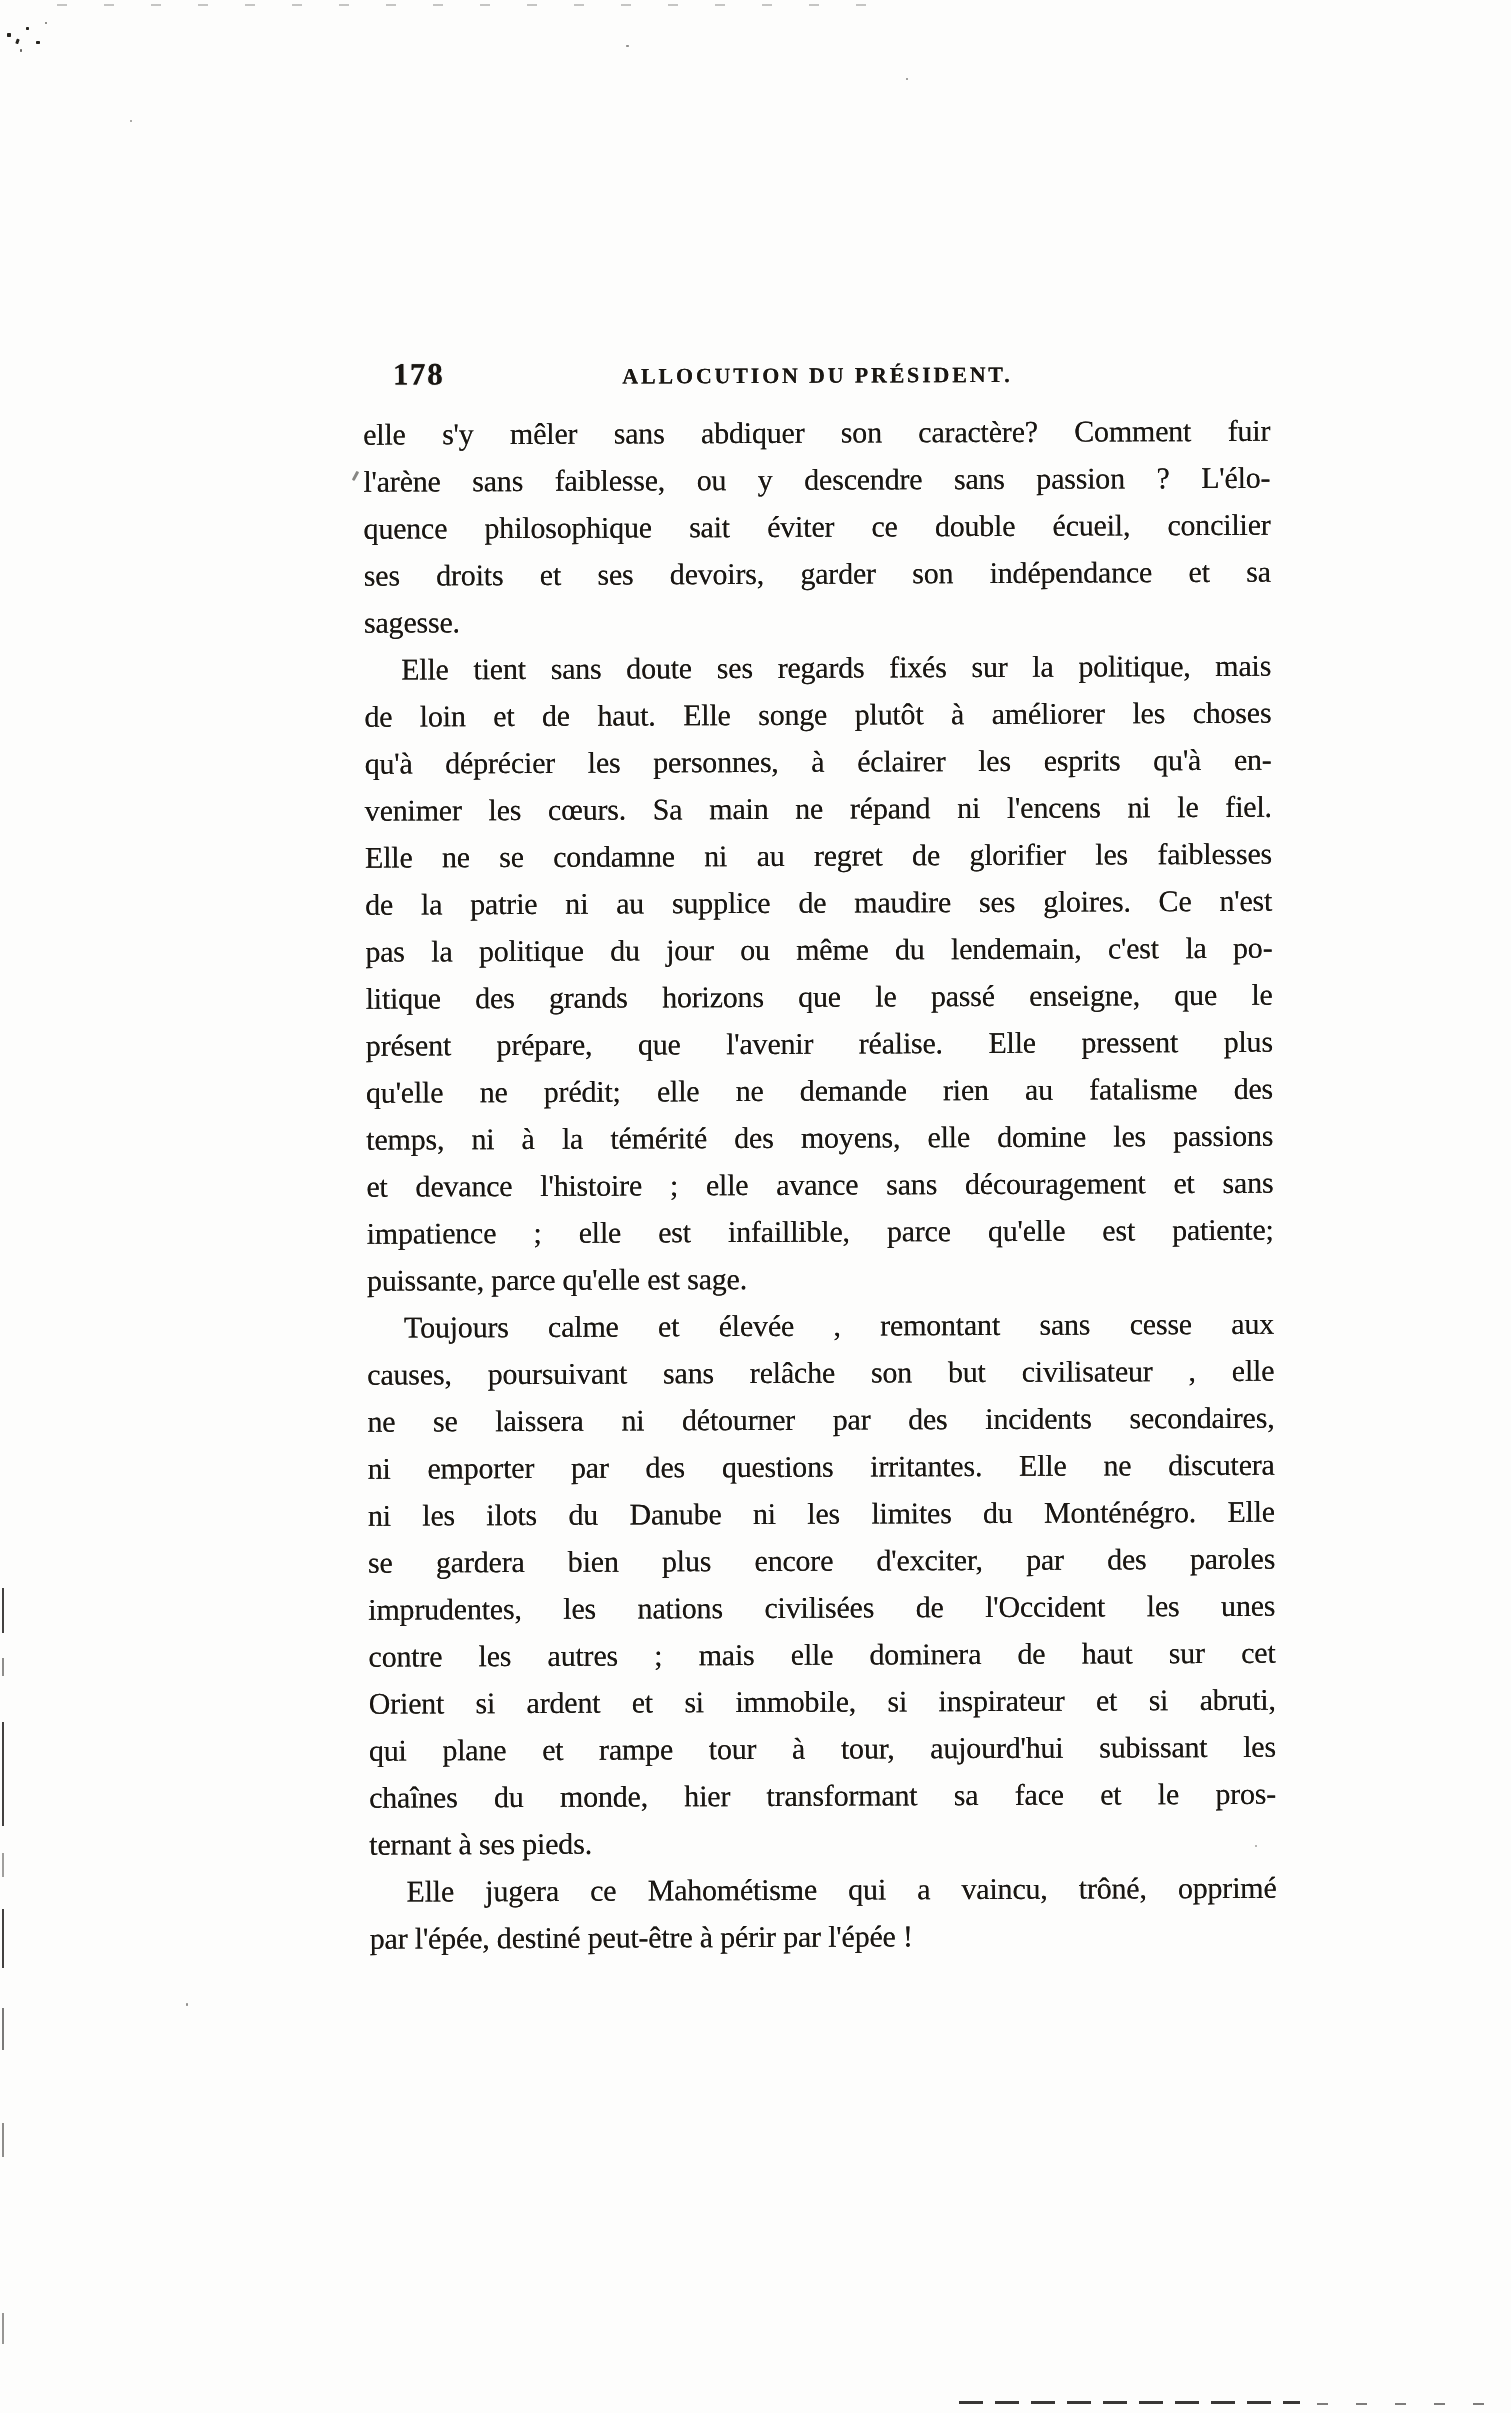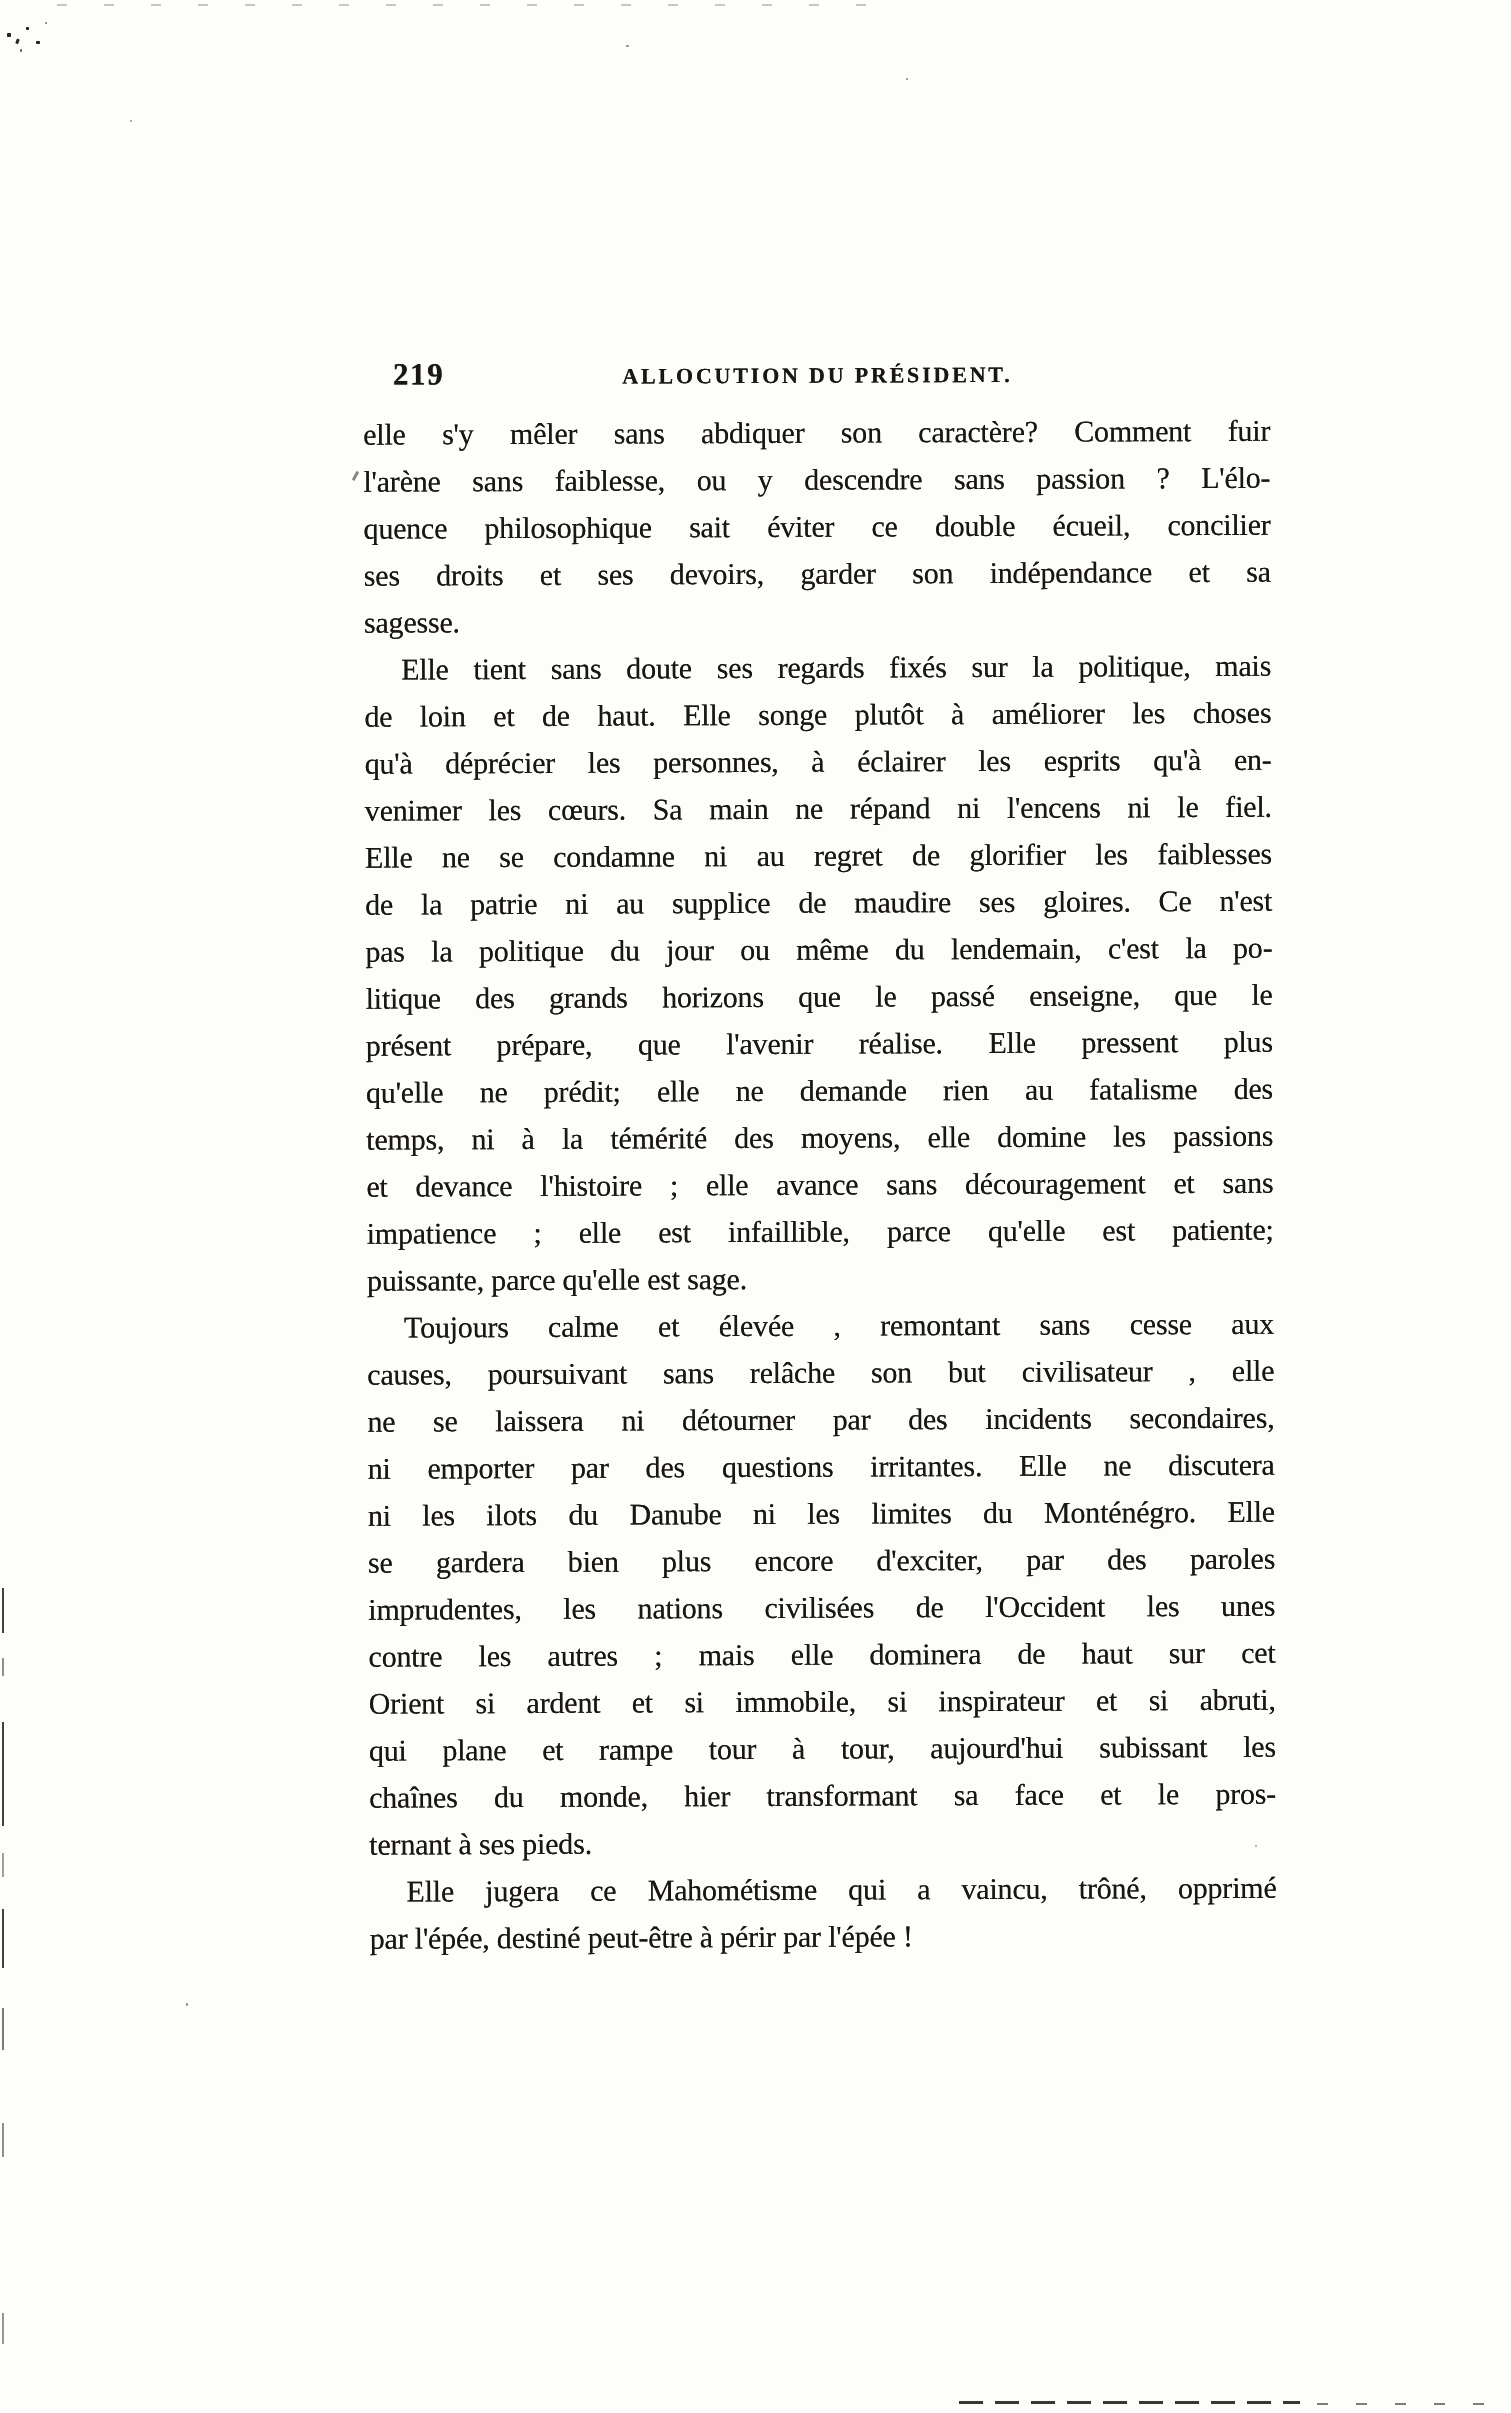--- a/index.html
+++ b/index.html
@@ -81,21 +81,21 @@
     background: repeating-linear-gradient(90deg, rgba(22,20,18,0.55) 0 11.4px, transparent 11.4px 39px);
   }
   .vseg { position: absolute; left: 1.6px; width: 2.4px; background: rgba(20,18,16,0.8); }
 </style>
 </head>
 <body>
 
 <div class="page">
 
   <div class="tilt">
-    <div class="pagenum">219</div>
+    <div class="pagenum">178</div>
     <div class="running-head">ALLOCUTION DU PRÉSIDENT.</div>
     <div class="text-block">
         <div class="para">
           <div class="line">elle s'y mêler sans abdiquer son caractère? Comment fuir</div>
           <div class="line">l'arène sans faiblesse, ou y descendre sans passion ? L'élo-</div>
           <div class="line">quence philosophique sait éviter ce double écueil, concilier</div>
           <div class="line">ses droits et ses devoirs, garder son indépendance et sa</div>
           <div class="line last">sagesse.</div>
         </div>
         <div class="para">

